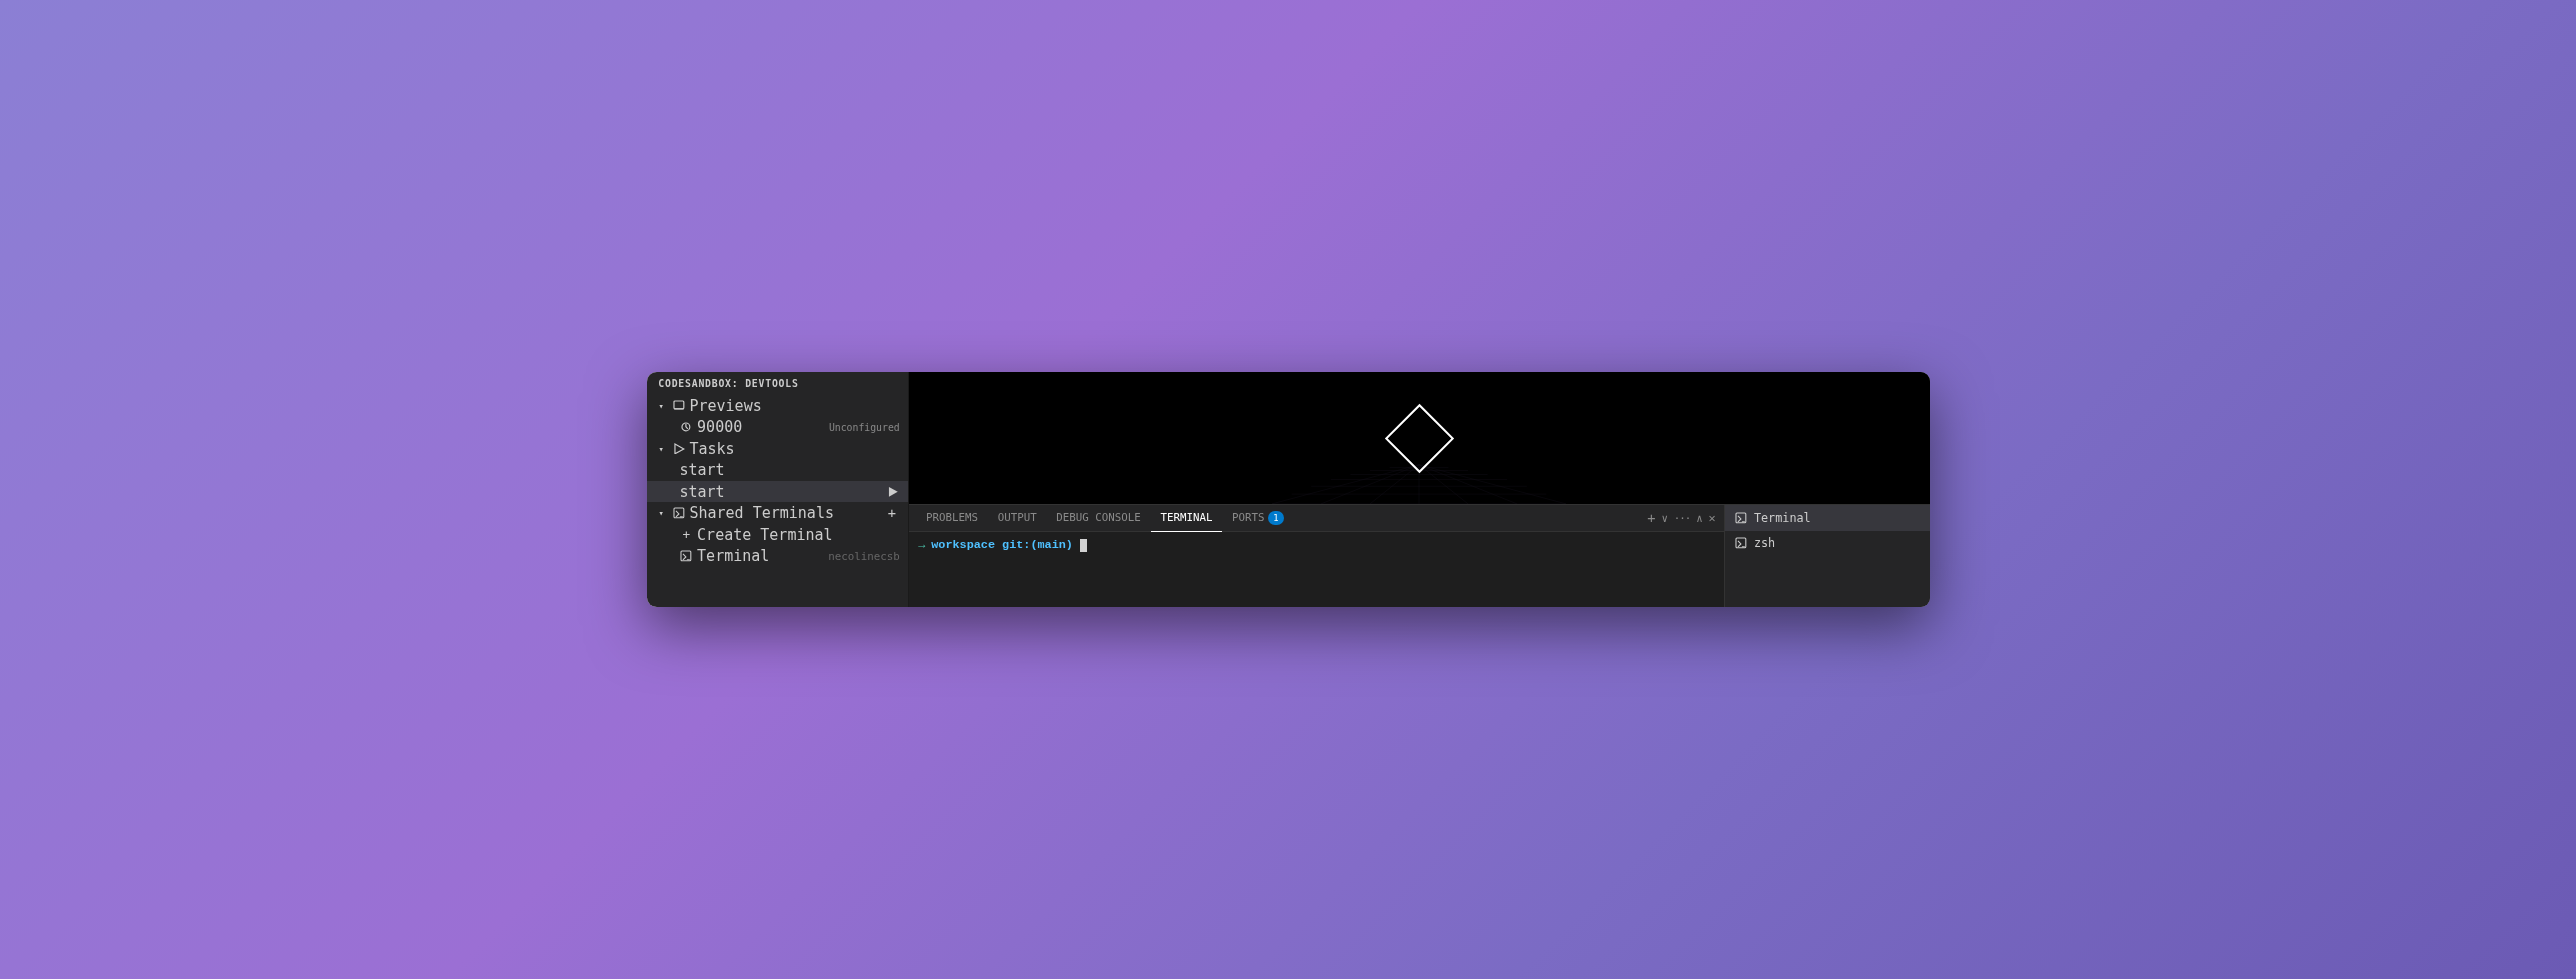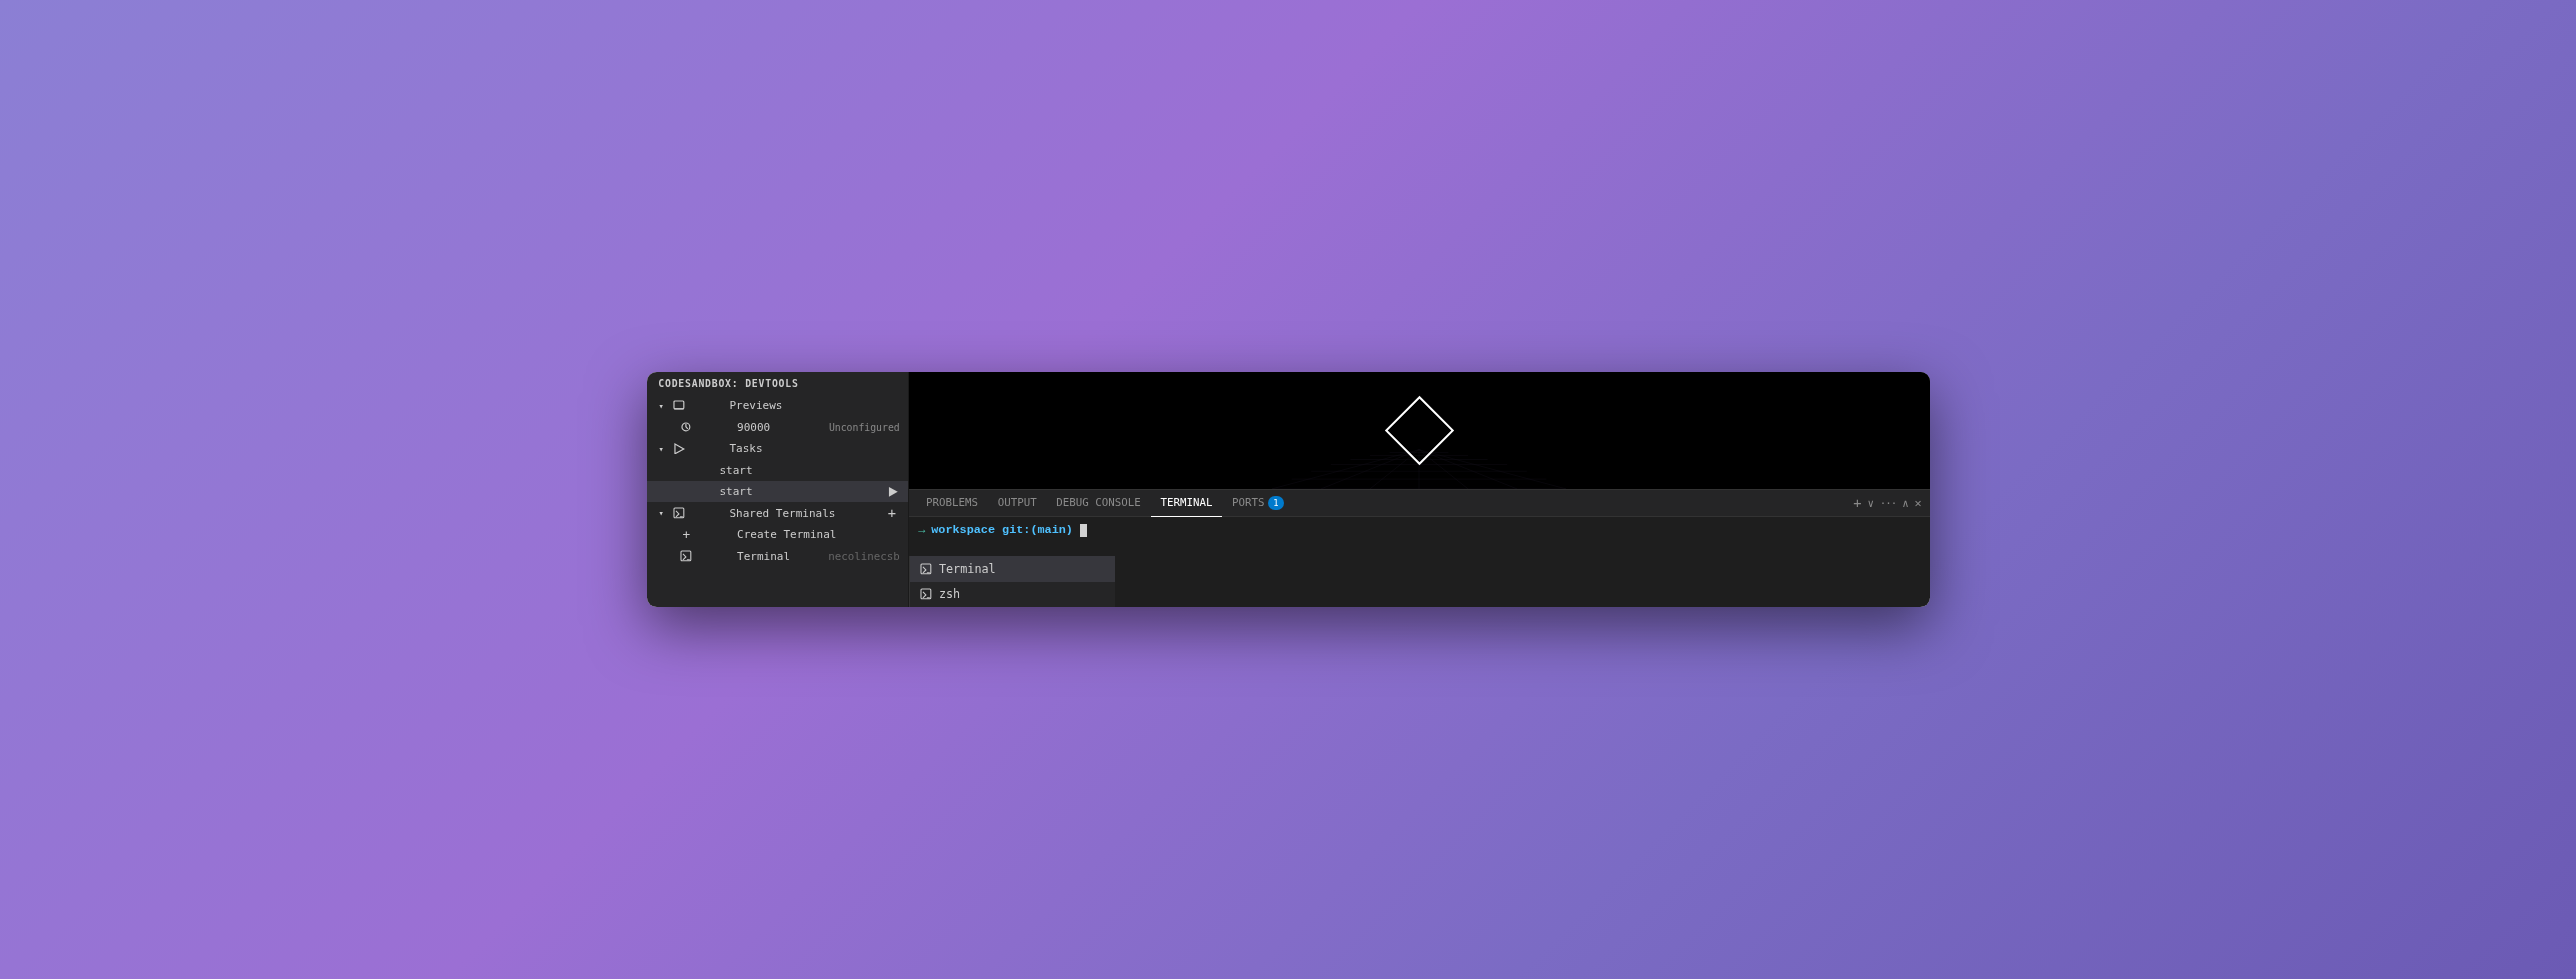--- a/index.html
+++ b/index.html
@@ -79,24 +79,23 @@
       width: 13.7px;
       height: 13.7px;
       display: flex;
       align-items: center;
       justify-content: center;
       flex-shrink: 0;
     }
     .indent2 { padding-left: 33px; }
 
     .label-text {
-      font-size: 11px;
+      font-size: 15px;
       color: #cccccc;
       flex: 1;
-      margin-left: 40px;
     }
 
     .badge-unconfigured {
       font-size: 9.8px;
       color: #888888;
       margin-left: 3.9px;
       padding-left: 48px;
     }
 
     .section-actions {
@@ -142,22 +141,22 @@
       height: 49px;
       border: 2.4px solid #ffffff;
       transform: rotate(45deg);
       position: relative;
       z-index: 2;
     }
 
     
     .terminal-panel {
       display: flex;
-      flex-direction: column;
-      height: 118px;
+      flex-direction: row;
+      height: 103px;
       border-top: 1px solid #333;
     }
 
     .terminal-left {
       flex: 1;
       display: flex;
       flex-direction: column;
       min-width: 0;
     }
 

